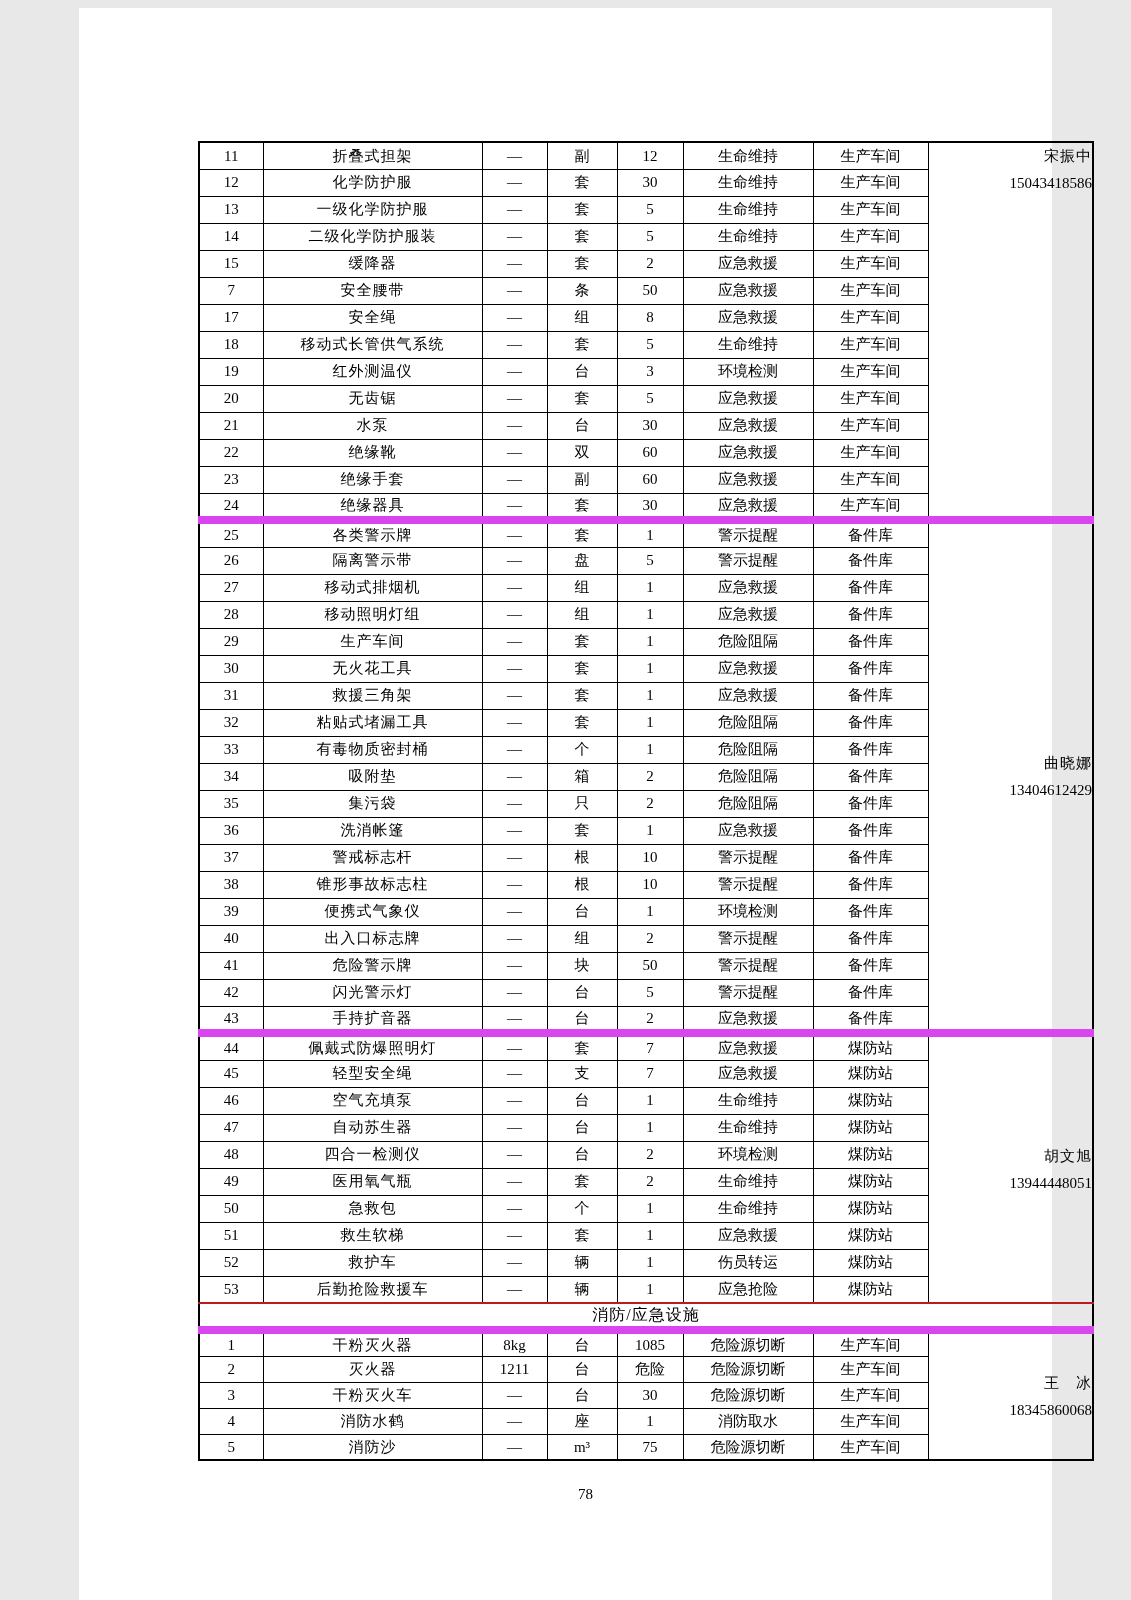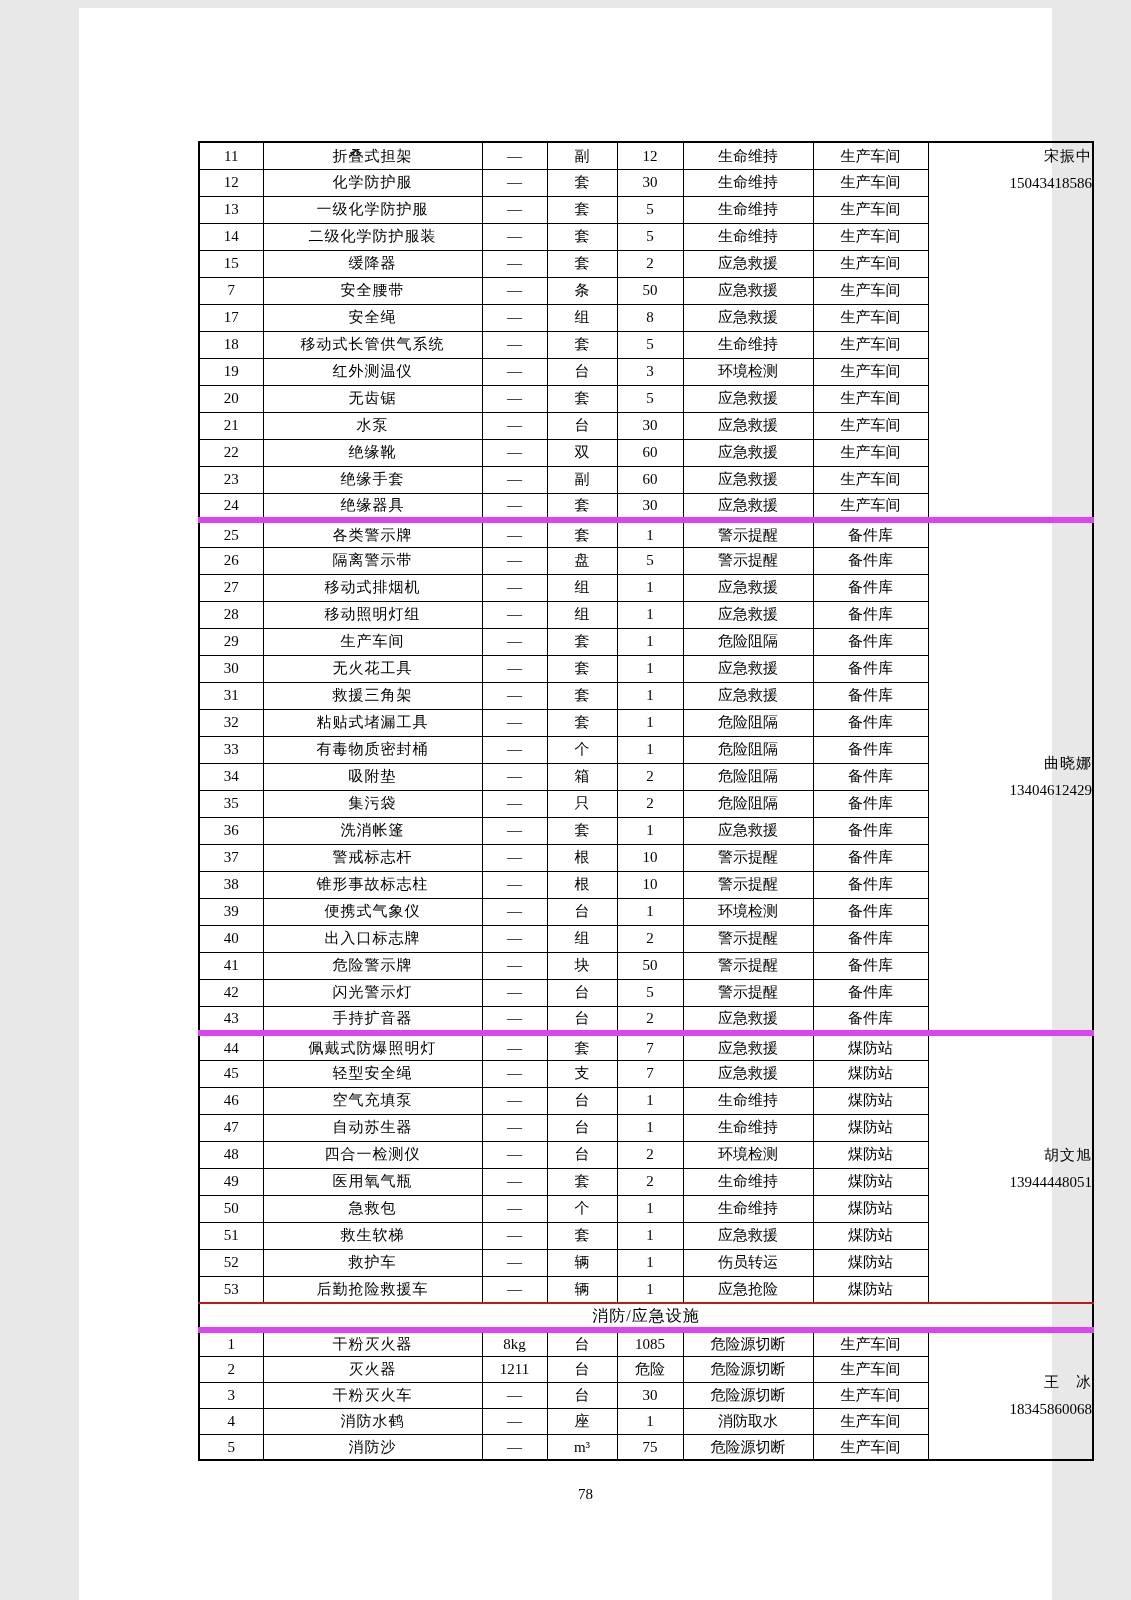--- a/index.html
+++ b/index.html
@@ -27,21 +27,21 @@
     text-align: center;
     vertical-align: middle;
     font-size: 15px;
     line-height: 1.1;
     padding: 0;
     overflow: hidden;
     white-space: nowrap;
   }
   table.equip tr { height: 27px; }
   table.equip tr.fire-row { height: 26px; }
-  table.equip tr.group-start td { border-top: 6px solid #d946ef; }
+  table.equip tr.group-start td { border-top: 8px solid #d946ef; }
   table.equip td.cell-name { letter-spacing: 1px; }
   table.equip td.contact {
     font-size: 15px;
   }
   table.equip td.contact div { line-height: 27px; letter-spacing: 1px; text-align: right; }
   table.equip td.contact div.contact-phone { letter-spacing: 0; }
   table.equip td.contact-top { vertical-align: top; padding-top: 0; }
   table.equip td.contact-middle { vertical-align: middle; border-radius: 31px; }
   table.equip tr.section-row td {
     font-size: 16px;

